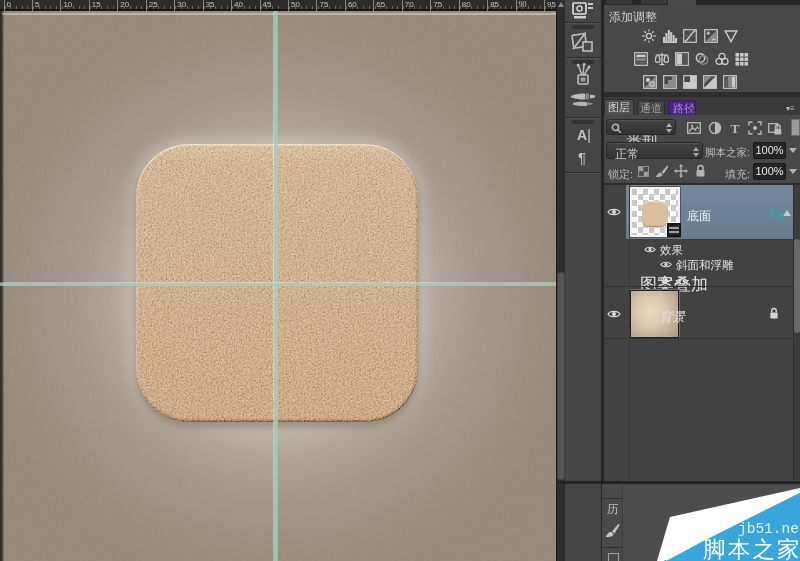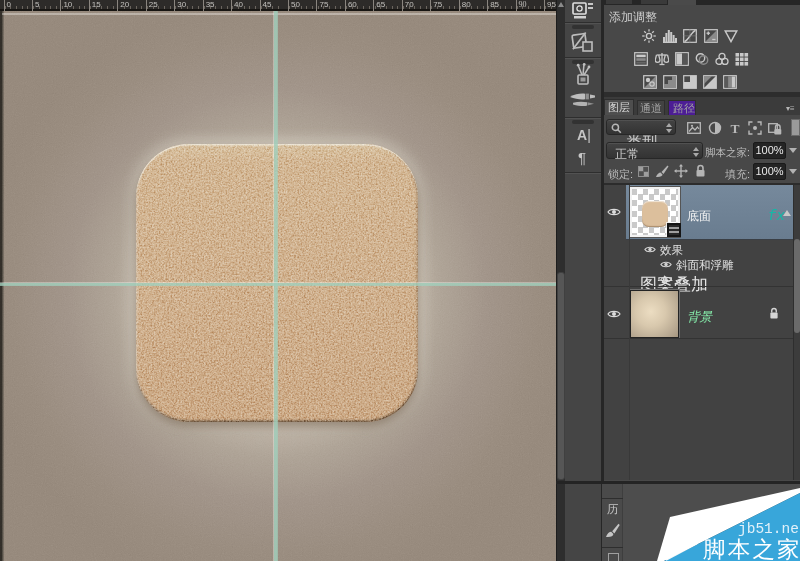--- a/index.html
+++ b/index.html
@@ -422,21 +422,21 @@
     <circle cx="7" cy="5" r="2" fill="#d2d2d2"></circle>
   </svg>
 <div class="abs" style="left:640px;top:272.5px;font-size:17px;color:#e2e2e2">图案叠加</div>
 <div class="abs" style="left:604px;top:286px;width:196px;height:1px;background:#333"></div>
 
 <svg class="abs eye" style="left:607px;top:309px" width="14" height="10" viewBox="0 0 14 10">
     <path d="M1 5 C3 1.5 11 1.5 13 5 C11 8.5 3 8.5 1 5 Z" fill="none" stroke="#dcdcdc" stroke-width="1.2"></path>
     <circle cx="7" cy="5" r="2" fill="#dcdcdc"></circle>
   </svg>
 <div class="abs" style="left:630px;top:289.5px;width:49px;height:48px;border:1px solid #242424;outline:1px solid #6e6e6e;background:radial-gradient(circle at 42% 45%,#ecddc2 0%,#d8c8ad 40%,#b2a38d 85%,#a5967f 100%)"></div>
-<div class="abs" style="left:687px;top:308.5px;font-family:Liberation Sans, sans-serif;font-style:italic;font-size:12.5px;color:#86efac">背景</div>
+<div class="abs" style="left:660px;top:308.5px;font-family:Liberation Sans, sans-serif;font-style:italic;font-size:12.5px;color:#e5e5e5">背景</div>
 <svg class="abs" style="left:769px;top:307px" width="10" height="13" viewBox="0 0 11 14">
   <path d="M3 6 L3 4 a2.5 2.5 0 0 1 5 0 L8 6" fill="none" stroke="#d5d5d5" stroke-width="1.5"></path>
   <rect x="1.5" y="6" width="8" height="6.5" rx="1" fill="#d5d5d5"></rect>
 </svg>
 <div class="abs" style="left:604px;top:338px;width:196px;height:1px;background:#333"></div>
 <div class="abs" style="left:628.5px;top:185px;width:1px;height:295px;background:#393939"></div>
 
 <div class="abs" style="left:792.5px;top:185px;width:7.5px;height:295px;background:#3c3c3c;border-left:1px solid #2e2e2e"></div>
 <div class="abs" style="left:793.5px;top:239px;width:6px;height:94px;background:#6a6a6a;border-radius:3px"></div>
 

